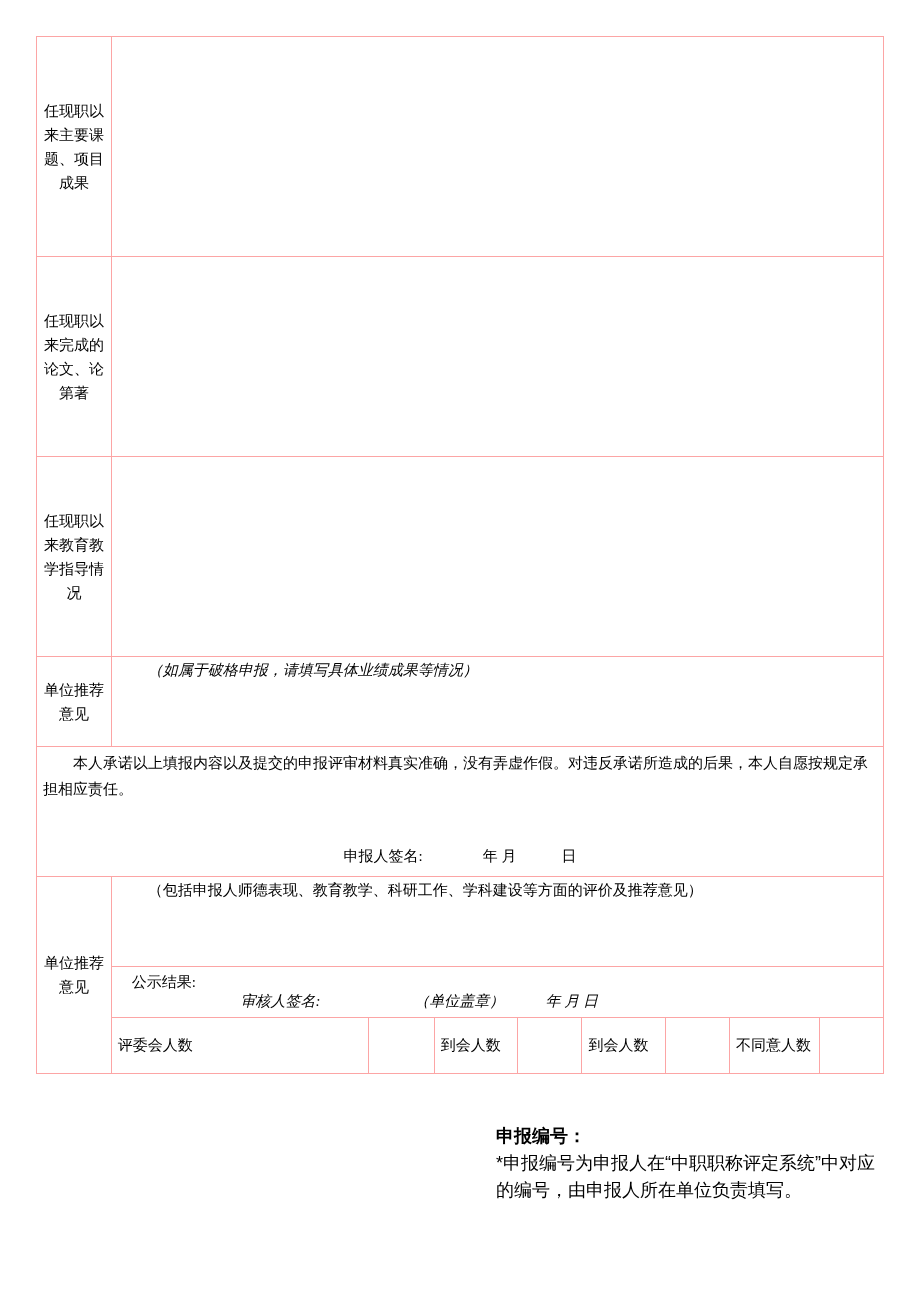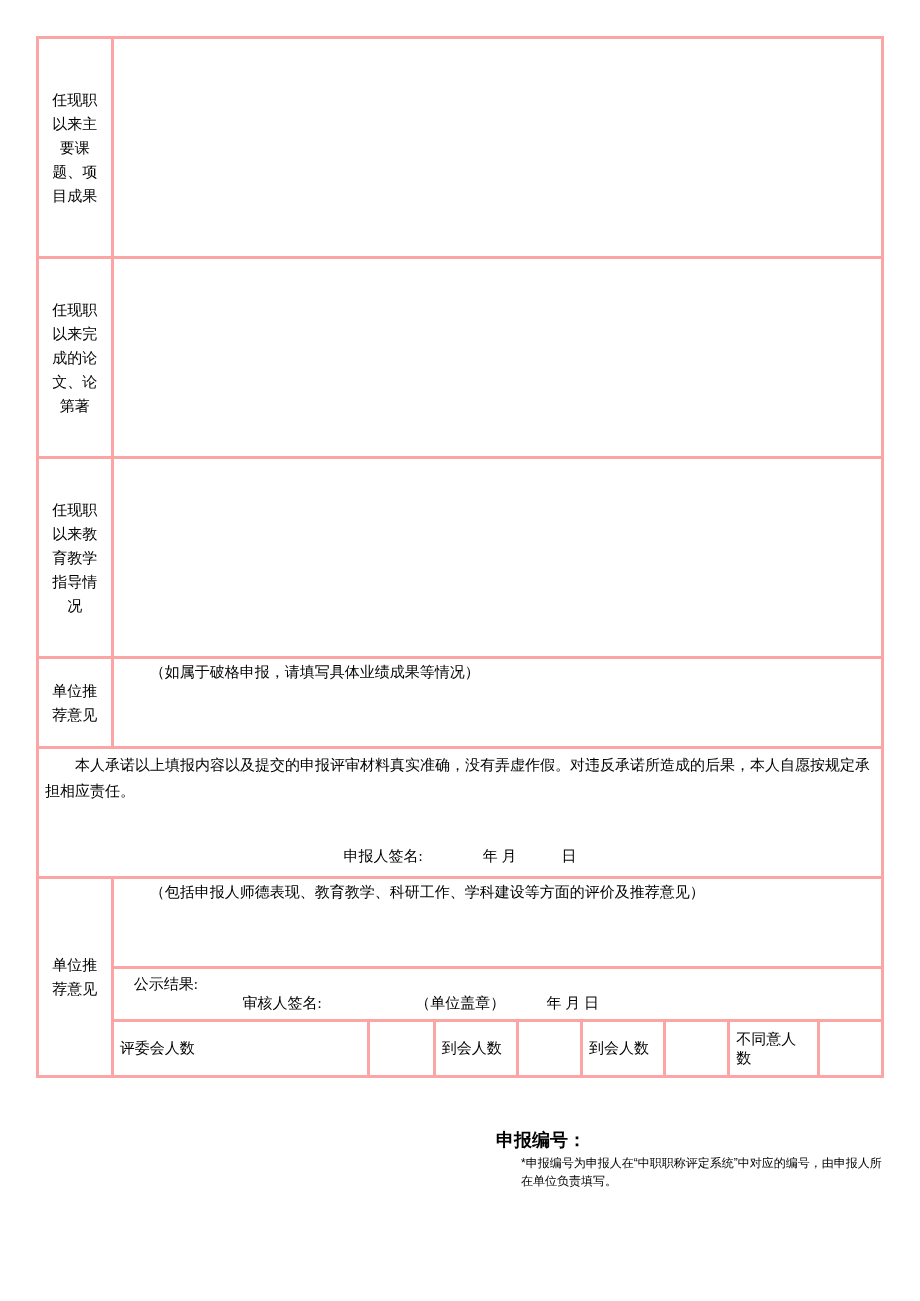--- a/index.html
+++ b/index.html
@@ -11,39 +11,40 @@
     color: #000;
     background: #fff;
     width: 920px;
   }
   table.form {
     border-collapse: collapse;
     width: 100%;
     table-layout: fixed;
   }
   table.form td {
-    border: 3px solid #fca5a5;
+    border: 1px solid #fca5a5;
     vertical-align: middle;
     padding: 4px 6px;
     margin-left: 48px;
   }
   .label-cell {
     width: 70px;
     text-align: center;
     line-height: 1.6;
     padding: 8px 2px;
   }
   .tall-1 { height: 220px; }
   .tall-2 { height: 200px; }
   .tall-3 { height: 200px; }
   .pg-hint {
     vertical-align: top !important;
     text-indent: 2em;
     padding-top: 8px;
     height: 90px;
+    font-style: italic;
   }
   .commit-cell {
     height: 130px;
     vertical-align: top !important;
     padding: 8px 14px;
     position: relative;
   }
   .commit-text {
     text-indent: 2em;
     line-height: 1.7;
@@ -73,28 +74,28 @@
     margin-left: 460px;
   }
   .footer-title {
     font-family: "SimHei", "黑体", sans-serif;
     font-size: 18px;
     font-weight: bold;
     margin-bottom: 2px;
   }
   .footer-note {
     font-family: "SimHei", "黑体", sans-serif;
-    font-size: 12px;
+    font-size: 18px;
     line-height: 1.5;
     max-width: 400px;
-    margin-left: 25px;
   }
   .audit-line {
     text-align: left;
     white-space: pre;
+    font-style: italic;
   }
 </style>
 </head>
 <body>
 
 <table class="form">
   <colgroup>
     <col style="width:70px">
     <col style="width:240px">
     <col style="width:62px">

